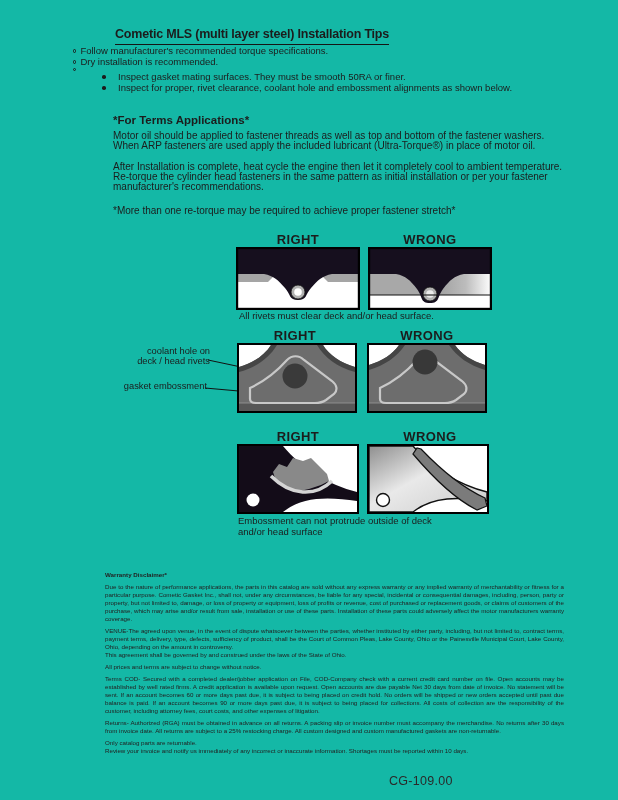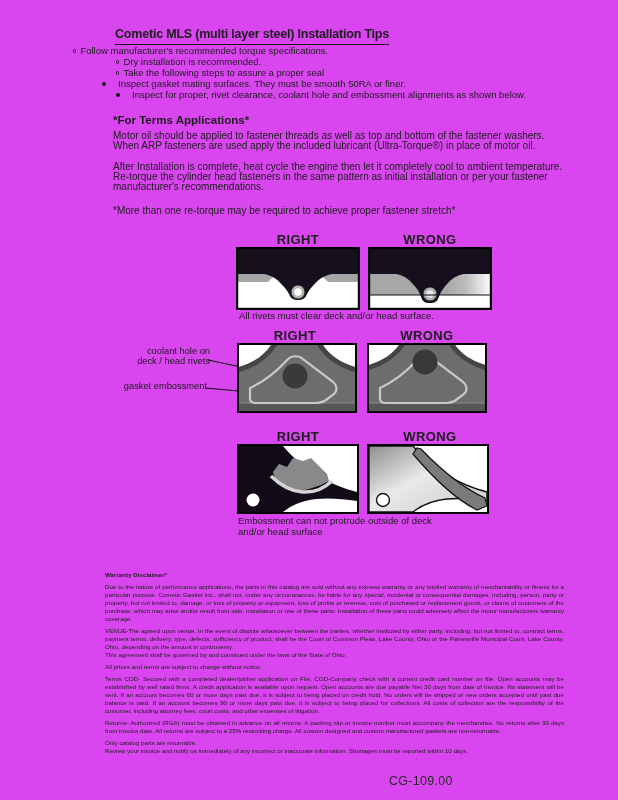--- a/index.html
+++ b/index.html
@@ -1,34 +1,34 @@
 <!DOCTYPE html>
 <html><head>
 <meta charset="utf-8">
 <style>
   * { margin:0; padding:0; box-sizing:border-box; }
   html,body { background:#e8e8e8; }
   .page {
-    position:relative; width:618px; height:800px; background:#d946ef;
+    position:relative; width:618px; height:800px; background:#14b8a6;
     font-family:"Liberation Sans", sans-serif; color:#1c1c1c; overflow:hidden;
     margin:0 auto;
     text-decoration:underline;
   }
   .abs { position:absolute; }
 
   .title {
     left:115px; top:27px; font-size:12.5px; font-weight:bold; letter-spacing:-0.2px;
     border-bottom:1.6px solid #151515; padding-bottom:2.5px; display:inline-block;
   }
   .tips { left:73px; top:46px; width:500px; font-size:9.5px; line-height:10.3px; list-style:none; }
   .tips li { display:flex; align-items:center; white-space:nowrap; }
   .tips li.sub { margin-left:29px;gap:9px; }
   .b-open { display:inline-block; width:3.4px; height:3.4px; border:0.9px solid #1c1c1c; border-radius:50%; margin-right:4px; flex:0 0 auto; }
   .b-fill { display:inline-block; width:3.6px; height:3.6px; background:#1c1c1c; border-radius:50%; margin-right:3.5px; flex:0 0 auto; }
-  .tips li.sub + li, .tips li + li { margin-top:0.6px;margin-left:43px; }
+  .tips li.sub + li, .tips li + li { margin-top:0.6px; }
 
   .diesel-h { left:113px; top:114px; font-size:11.5px; font-weight:bold; }
   .para { left:113px; width:452px; font-size:10px; line-height:10.2px; }
   .p1 { top:131px; }
   .p2 { top:162px; }
   .note { top:206px; white-space:nowrap; }
 
   .dg-header { font-size:13px; font-weight:bold; letter-spacing:0.4px; width:124px; text-align:center; }
   .fig { display:block; }
   .caption { font-size:9.5px; line-height:10.5px; }
@@ -53,21 +53,20 @@
     <li>
         <span class="b-open"></span>
         <span>Follow manufacturer's recommended torque specifications.</span>
       </li>
     <li>
         <span class="b-open"></span>
         <span>Dry installation is recommended.</span>
       </li>
     <li>
         <span class="b-open"></span>
-        <span>Take the following steps to assure a proper seal</span>
       </li>
     <li class="sub">
         <span class="b-fill"></span>
         <span>Inspect gasket mating surfaces.  They must be smooth 50RA or finer.</span>
       </li>
     <li class="sub">
         <span class="b-fill"></span>
         <span>Inspect for proper, rivet clearance, coolant hole and embossment alignments as shown below.</span>
       </li>
   </ul>

